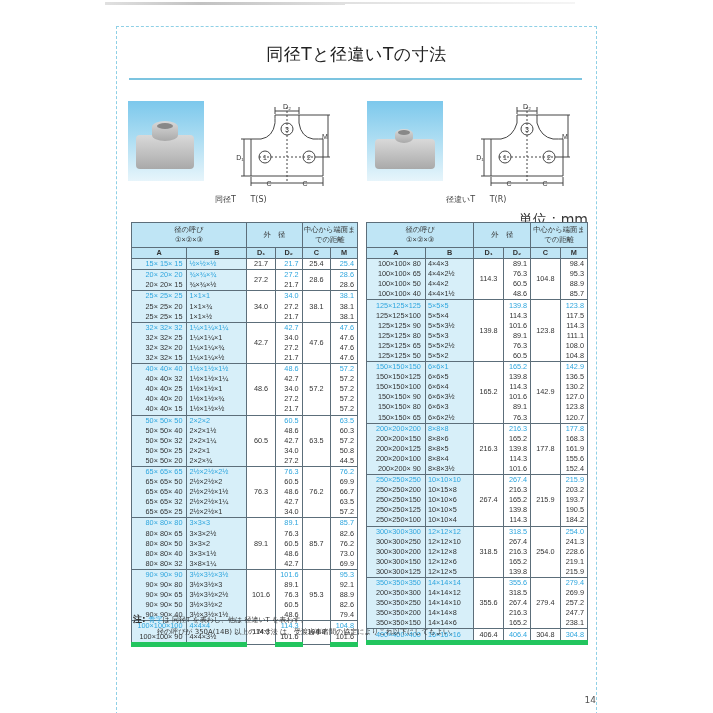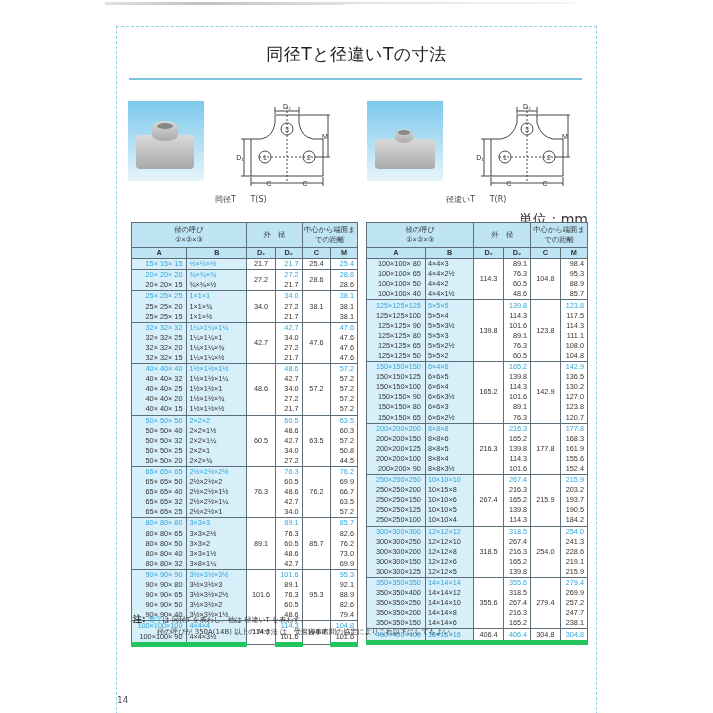--- a/index.html
+++ b/index.html
@@ -21,21 +21,21 @@
   table.dim td { border-top:none; border-bottom:none; white-space:nowrap; }
   table.dim tr.grp td { border-top:1px solid #5c6e7a; }
   table.dim tr.last td { border-bottom:5px solid #22c55e; }
   table.dim td.a, table.dim td.b { background:#d7eff9; text-align:left; }
   table.dim td.a { text-align:right; padding-right:4px; }
   table.dim td.num { text-align:right; padding-right:3px; }
   table.dim td.mid { text-align:center; vertical-align:middle; border-top:1px solid #5c6e7a; border-bottom:1px solid #5c6e7a; }
   .blue { color:#2fa6de; }
   .notes { position:absolute; left:16px; top:586px; font-size:7px; color:#333; line-height:12px; }
   .notes .label { font-size:9px; font-weight:bold; margin-right:3px; }
-  .page-num { position:absolute; left:0; right:0; top:668px; text-align:left; font-size:9px; color:#555; }
+  .page-num { position:absolute; left:0; right:0; top:668px; text-align:right; font-size:9px; color:#555; }
 </style>
 </head>
 <body>
 
 <div class="top-shadow"></div>
 <div class="top-shadow2"></div>
 
 <div class="page">
   <div class="title">同径Tと径違いTの寸法</div>
   <div class="title-rule"></div>
@@ -480,21 +480,21 @@
           <td class="num">108.0</td>
         </tr>
         <tr>
           <td class="a">125×125× 50</td>
           <td class="b">5×5×2</td>
           <td class="num">60.5</td>
           <td class="num">104.8</td>
         </tr>
         <tr class="grp">
           <td class="a blue">150×150×150</td>
-          <td class="b blue">6×4×6</td>
+          <td class="b blue">6×6×1</td>
           <td class="mid" rowspan="6">165.2</td>
           <td class="num blue">165.2</td>
           <td class="mid" rowspan="6">142.9</td>
           <td class="num blue">142.9</td>
         </tr>
         <tr>
           <td class="a">150×150×125</td>
           <td class="b">6×6×5</td>
           <td class="num">139.8</td>
           <td class="num">136.5</td>
@@ -621,21 +621,21 @@
         </tr>
         <tr class="grp">
           <td class="a blue">350×350×350</td>
           <td class="b blue">14×14×14</td>
           <td class="mid" rowspan="5">355.6</td>
           <td class="num blue">355.6</td>
           <td class="mid" rowspan="5">279.4</td>
           <td class="num blue">279.4</td>
         </tr>
         <tr>
-          <td class="a">350×350×400</td>
+          <td class="a">200×350×300</td>
           <td class="b">14×14×12</td>
           <td class="num">318.5</td>
           <td class="num">269.9</td>
         </tr>
         <tr>
           <td class="a">350×350×250</td>
           <td class="b">14×14×10</td>
           <td class="num">267.4</td>
           <td class="num">257.2</td>
         </tr>

